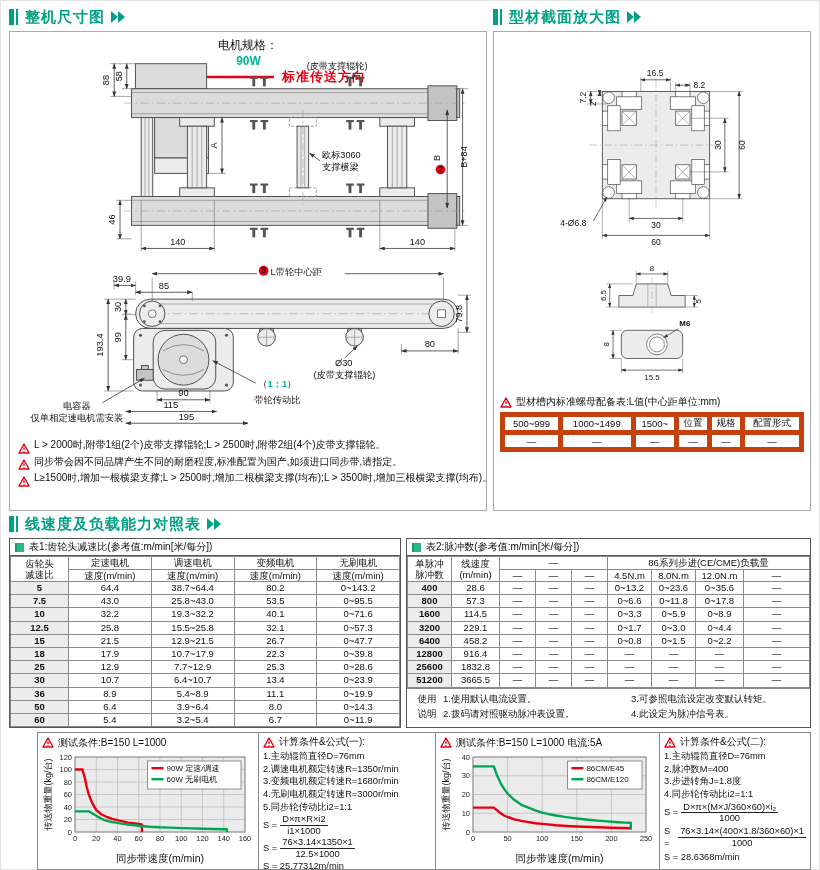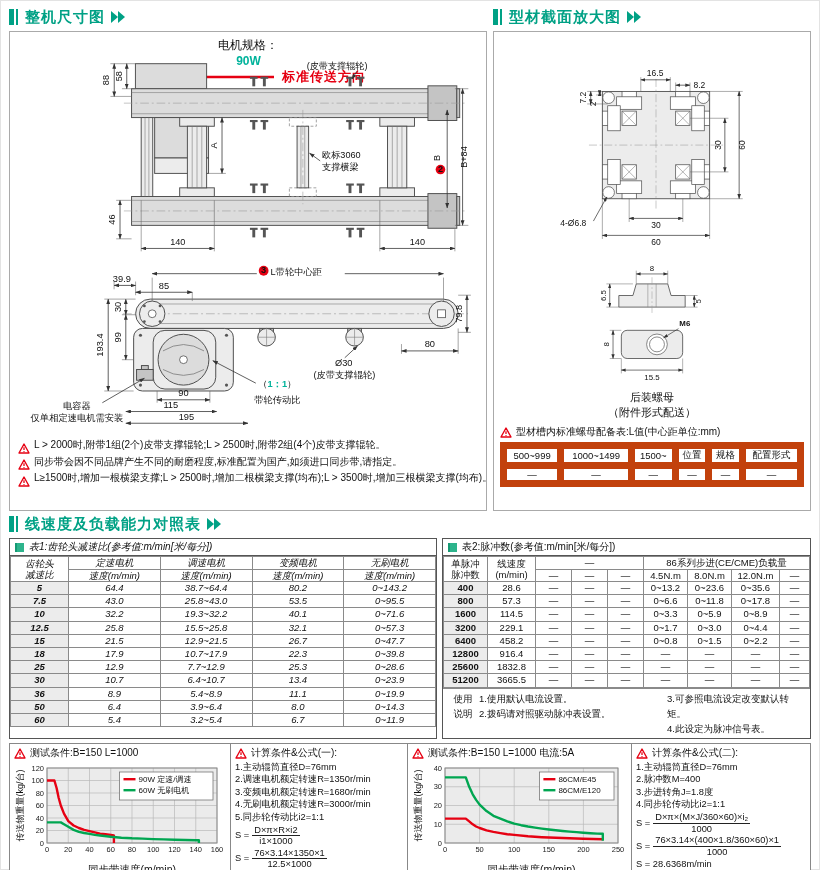--- a/index.html
+++ b/index.html
@@ -30,37 +30,37 @@
 .ext{stroke:#666;stroke-width:0.6;}
 .thin{stroke:#777;stroke-width:0.6;}
 .cl{stroke:#999;stroke-width:0.6;stroke-dasharray:9 3 2 3;}
 .dash{stroke:#888;stroke-width:0.8;stroke-dasharray:3 2;fill:none;}
 .notes{padding:3px 8px;font-size:10px;line-height:16.5px;}
 .note-line{display:flex;align-items:flex-end;gap:4px;white-space:nowrap;}
 .right-inner{padding-top:4px;}
 .nut-caption{text-align:center;font-size:11px;line-height:15px;}
 .nut-tbl-title{display:flex;align-items:center;gap:4px;font-size:10px;padding:5px 6px 3px;}
 .nut-table{width:calc(100% - 12px);margin:0 6px;border-collapse:collapse;}
-.nut-table th,.nut-table td{border:7px solid #c2410c;font-size:9.5px;text-align:center;height:17px;font-weight:normal;padding:0;}
+.nut-table th,.nut-table td{border:5px solid #c2410c;font-size:9.5px;text-align:center;height:17px;font-weight:normal;padding:0;}
 .bottom-sec{margin-top:2px;}
 .tables-row{display:flex;gap:5px;}
 .dtable{border:1.5px solid #555;background:#fff;}
-#t1box{width:428px;font-style:italic;}
+#t1box{width:392px;}
 #t2box{flex:1;min-width:0;}
 .tbl-cap{display:flex;align-items:center;gap:5px;font-size:10px;height:17px;padding:0 5px;border-bottom:1px solid #555;}
 .cap-sq{width:9px;height:9px;background:#2db48c;border-left:2px solid #159a74;}
 table.data{width:100%;border-collapse:collapse;}
 table.data th,table.data td{border:1px solid #8a8a8a;font-size:9.5px;text-align:center;padding:0 1px;line-height:12.2px;font-weight:normal;}
 table.data th{line-height:11.5px;}
 #t1 tbody td:first-child,#t2 tbody td:first-child{background:#ececec;font-weight:bold;}
 .usage{display:flex;font-size:9.5px;line-height:15px;padding:2px 4px;border-top:1px solid #8a8a8a;}
 .usage-lab{width:32px;text-align:center;}
 .usage-col1{width:188px;}
 .usage-col2{flex:1;}
-.charts-row{display:flex;border:1px solid #888;margin-top:4px;height:138px;background:#fff;}
+.charts-row{display:flex;border:1px solid #888;margin-top:4px;height:138px;background:#fff;margin-left:28px;}
 .cbox{border-right:1px solid #888;padding:2px 4px;overflow:hidden;}
 .cbox:last-child{border-right:none;}
 #cb1{width:221px;} #cb2{width:177px;} #cb3{width:224px;} #cb4{flex:1;min-width:0;}
 .cond-line{display:flex;align-items:center;gap:4px;font-size:10px;height:15px;white-space:nowrap;}
 .fm{font-size:9.3px;line-height:12.6px;}
 .f-line{display:flex;align-items:center;gap:3px;margin:1px 0;}
 .frac{display:inline-block;text-align:center;line-height:10.5px;}
 .frac .num{display:block;border-bottom:1px solid #222;padding:0 2px;}
 .frac .den{display:block;}
 .chartsvg{display:block;}
@@ -444,24 +444,20 @@
               <line class="ext" x1="48" y1="114" x2="34" y2="114"></line>
             <line class="dim" x1="38" y1="80" x2="38" y2="114" marker-start="url(#aS)" marker-end="url(#aE)"></line>
             <text transform="translate(33 97) rotate(-90)" text-anchor="middle">8</text>
             <line class="ext" x1="48" y1="114" x2="48" y2="132"></line>
               <line class="ext" x1="122" y1="114" x2="122" y2="132"></line>
             <line class="dim" x1="48" y1="128" x2="122" y2="128" marker-start="url(#aS)" marker-end="url(#aE)"></line>
             <text x="85" y="140" text-anchor="middle">15.5</text>
           </g>
         </svg>
 
-        <div class="nut-caption">
-          <div>后装螺母</div>
-          <div>（附件形式配送）</div>
-        </div>
 
         <div class="nut-tbl-title">
           <svg class="warn" width="12" height="11">
               <path d="M6 1 L11 10 L1 10 Z" fill="none" stroke="#e60012" stroke-width="1.4" stroke-linejoin="round"></path>
               <line x1="6" y1="4.2" x2="6" y2="7" stroke="#e60012" stroke-width="1.3"></line>
               <circle cx="6" cy="8.6" r="0.7" fill="#e60012"></circle>
             </svg>
           <span>型材槽内标准螺母配备表:L值(中心距单位:mm)</span>
         </div>
         <table class="nut-table">

